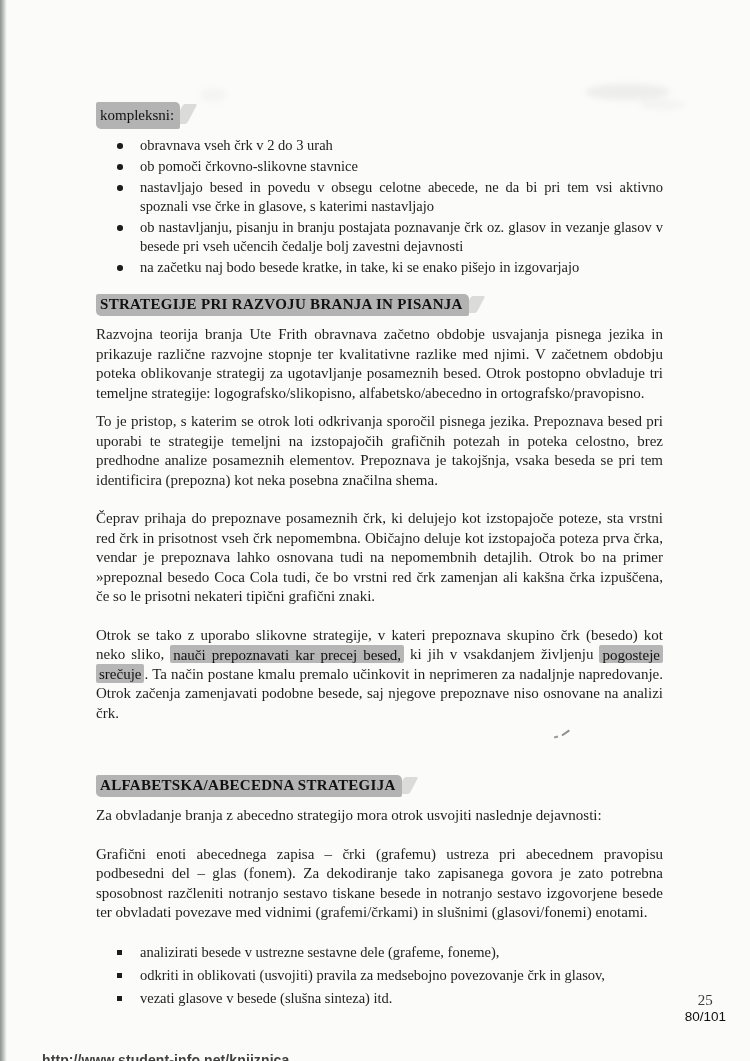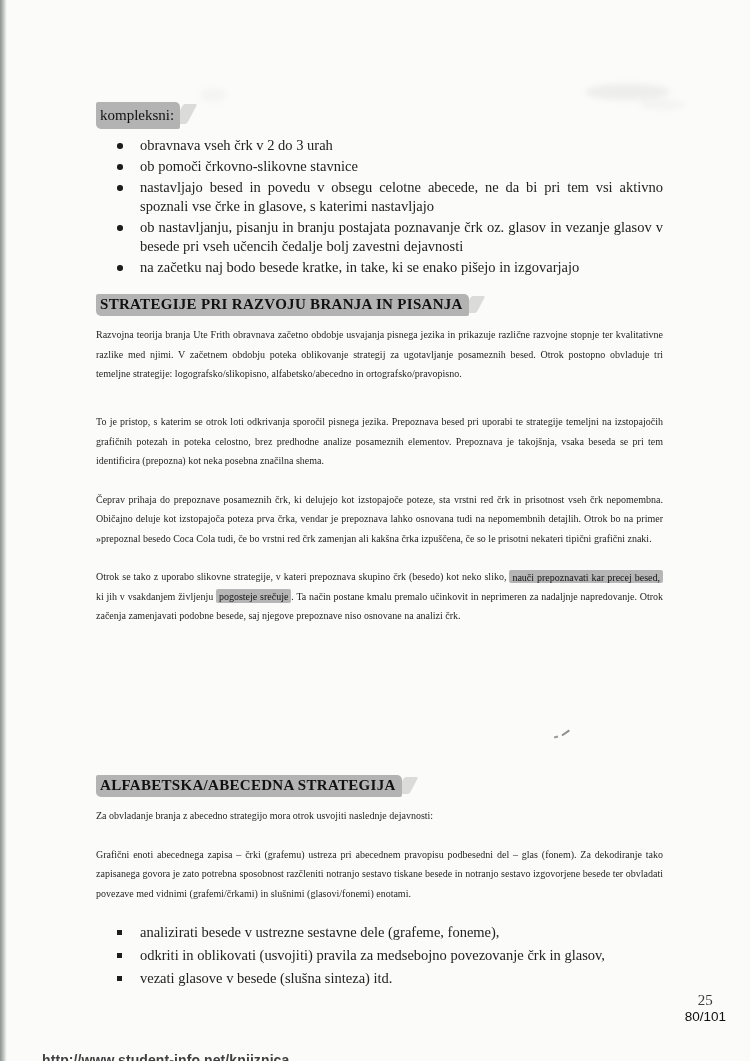--- a/index.html
+++ b/index.html
@@ -33,21 +33,21 @@
   }
   .document-section { position:absolute; left:0; width:100%; }
   .document-section:nth-child(1) { top:278px; }
   .document-section:nth-child(2) { top:396px; }
   .document-section:nth-child(3) { top:759px; }
   .section-heading {
     margin:0 0 9px 0; font-size:15px; font-weight:bold;
     letter-spacing:.3px; color:#0f0f0f;
   }
   .para {
-    margin:0 0 19px 0; font-size:10px; line-height:19.5px;
+    margin:0 0 19px 0; font-size:15px; line-height:19.5px;
     text-align:justify; color:#1f1f1f;
   }
   .hl { background:#b3b3b3; color:#111; }
   .hl-block {
     position:relative; display:inline-block;
     padding:2px 6px 3px 4px; border-radius:2px 5px 2px 5px;
   }
   .hl-block::after {
     content:""; position:absolute; right:-12px; top:2px; height:75%; width:14px;
     background:#b3b3b3; opacity:.45; transform:skewX(-28deg); border-radius:2px;

